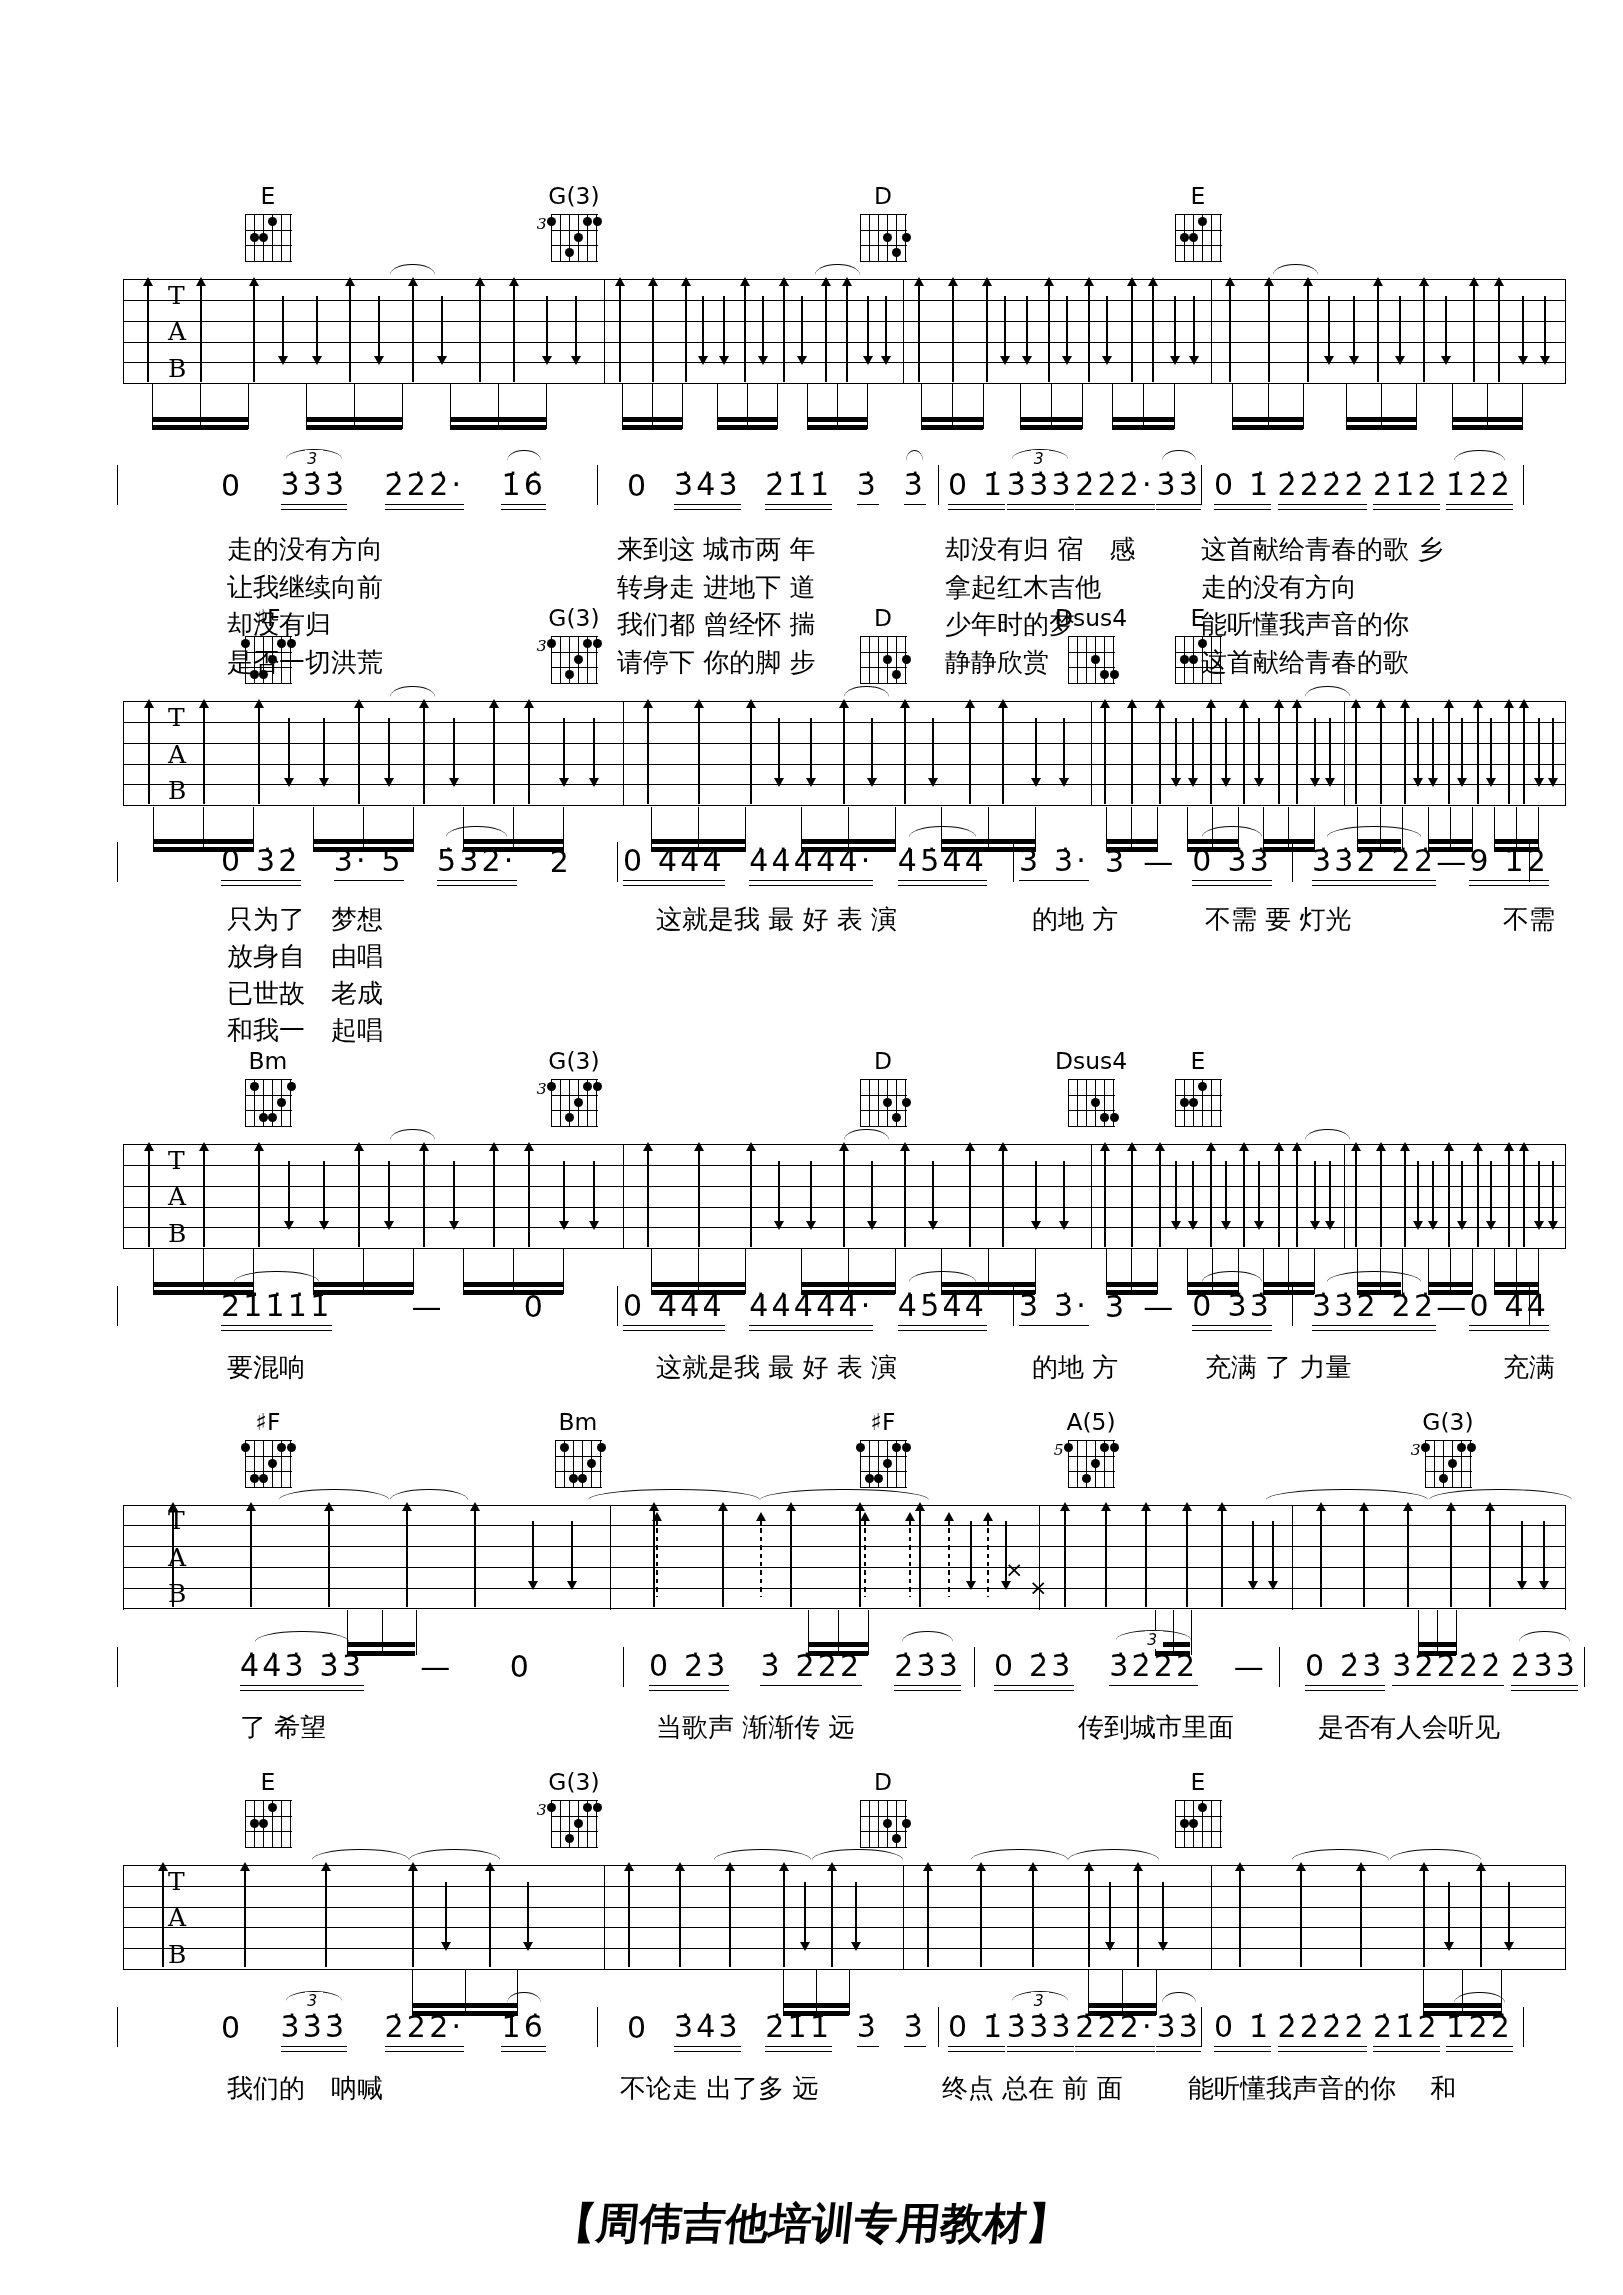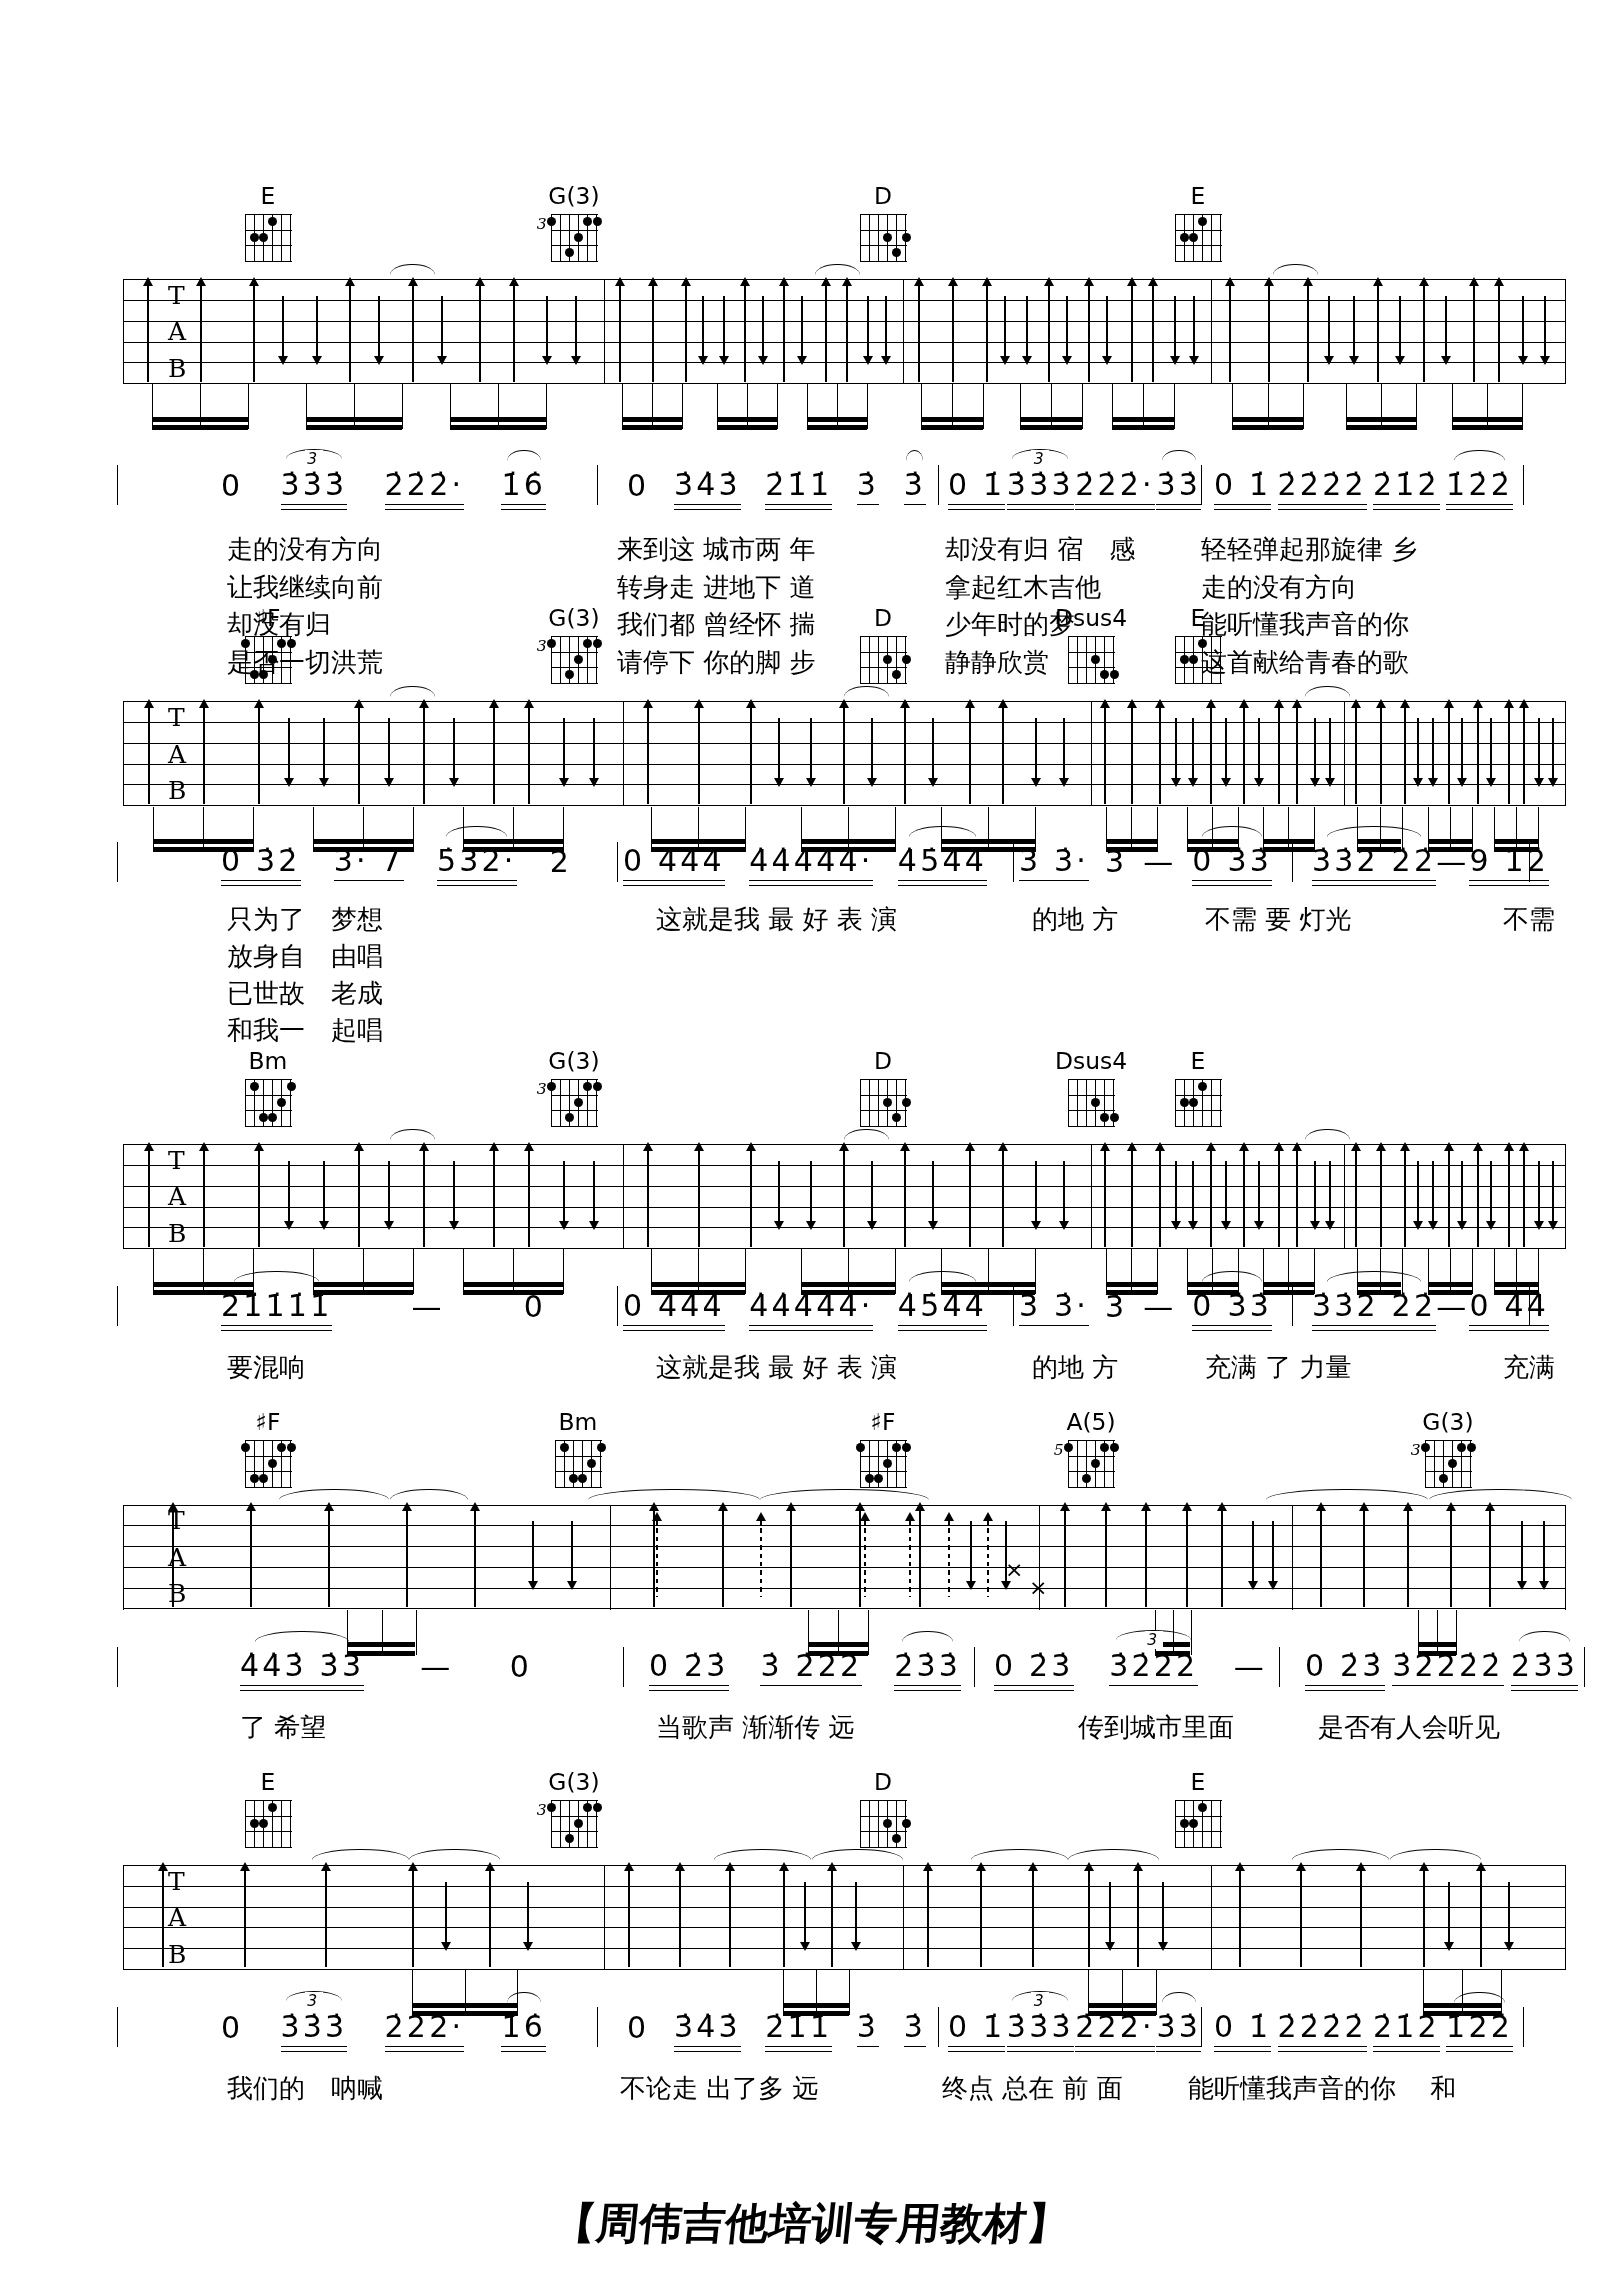--- a/index.html
+++ b/index.html
@@ -282,21 +282,21 @@
         <div class="lyr" style="position: relative; margin-bottom: 11.7px;">我们都 曾经怀 揣</div>
         <div class="lyr" style="position: relative; margin-bottom: 11.7px;">请停下 你的脚 步</div>
       </div>
       <div style="position: absolute; left: 945px; top: 536px;">
         <div class="lyr" style="position: relative; margin-bottom: 11.7px;">却没有归 宿　感</div>
         <div class="lyr" style="position: relative; margin-bottom: 11.7px;">拿起红木吉他</div>
         <div class="lyr" style="position: relative; margin-bottom: 11.7px;">少年时的梦</div>
         <div class="lyr" style="position: relative; margin-bottom: 11.7px;">静静欣赏</div>
       </div>
       <div style="position: absolute; left: 1201px; top: 536px;">
-        <div class="lyr" style="position: relative; margin-bottom: 11.7px;">轻轻弹起那旋律 乡</div>
+        <div class="lyr" style="position: relative; margin-bottom: 11.7px;">这首献给青春的歌 乡</div>
         <div class="lyr" style="position: relative; margin-bottom: 11.7px;">走的没有方向</div>
         <div class="lyr" style="position: relative; margin-bottom: 11.7px;">能听懂我声音的你</div>
         <div class="lyr" style="position: relative; margin-bottom: 11.7px;">这首献给青春的歌</div>
       </div>
     </div>
     <div style="position: absolute; left: 0px; top: 0px;">
       <div class="hline" style="left: 123px; top: 701px; width: 1442px;"></div>
       <div class="hline" style="left: 123px; top: 722px; width: 1442px;"></div>
       <div class="hline" style="left: 123px; top: 743px; width: 1442px;"></div>
       <div class="hline" style="left: 123px; top: 764px; width: 1442px;"></div>
@@ -506,21 +506,21 @@
       <div class="beam" style="left: 1494px; top: 839px; width: 44px;"></div>
       <div class="beam" style="left: 1494px; top: 847px; width: 44px;"></div>
       <div class="stem" style="left: 1494px; top: 807px; height: 45px;"></div>
       <div class="stem" style="left: 1516px; top: 807px; height: 45px;"></div>
       <div class="stem" style="left: 1538px; top: 807px; height: 45px;"></div>
       <div class="arc" style="left: 390px; top: 686px; width: 45px;"></div>
       <div class="arc" style="left: 844px; top: 686px; width: 45px;"></div>
       <div class="arc" style="left: 1305px; top: 686px; width: 45px;"></div>
       <div class="num-measure" style="left: 221px; top: 844px; width: 351px;">
         <span class="ng u2">0 3̇2̇</span>
-        <span class="ng u1">3̇· 7̇</span>
+        <span class="ng u1">3̇· 5̇</span>
         <span class="ng u2">5̇3̇2̇·<div class="nslur"></div></span>
         <span class="ng">2̇</span>
       </div>
       <div class="num-measure" style="left: 623px; top: 844px; width: 364px;">
         <span class="ng u2">0 4̇4̇4̇</span>
         <span class="ng u2">4̇4̇4̇4̇4̇·</span>
         <span class="ng u2">4̇5̇4̇4̇<div class="nslur"></div></span>
       </div>
       <div class="num-measure" style="left: 1019px; top: 844px; width: 253px;">
         <span class="ng u1">3̇ 3̇·</span>

